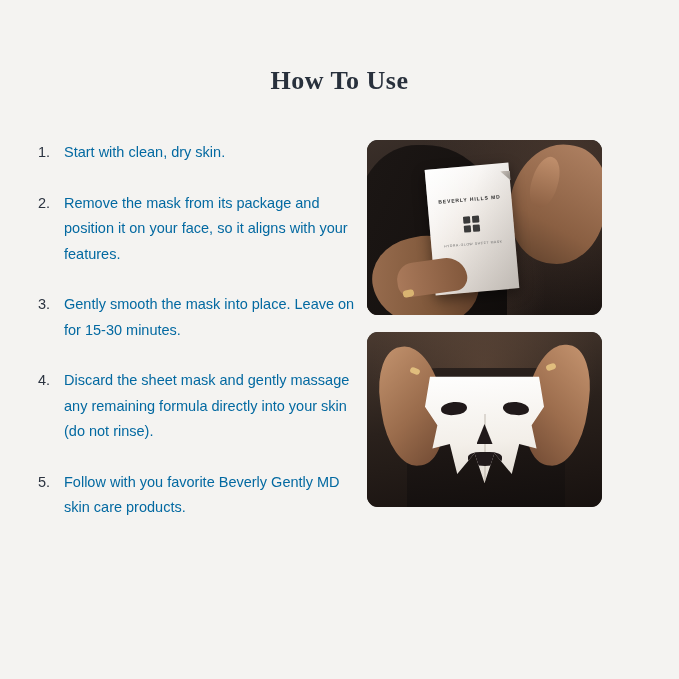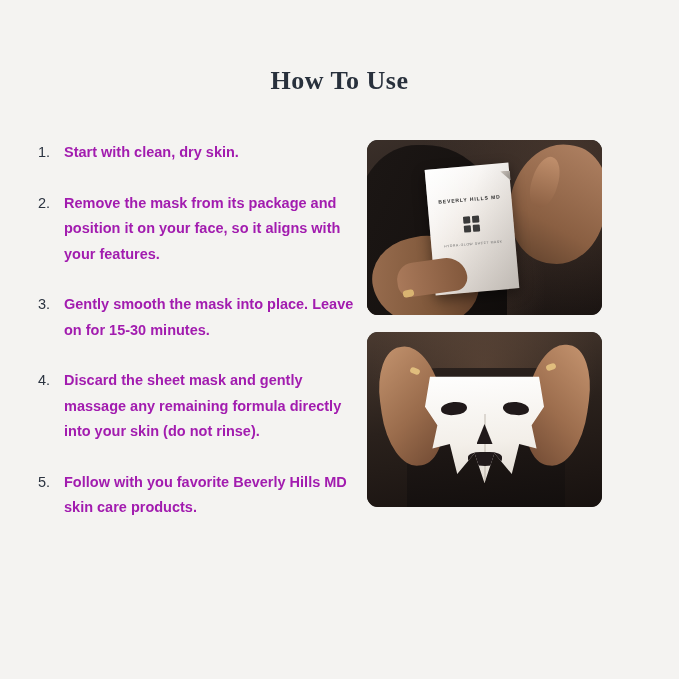--- a/index.html
+++ b/index.html
@@ -52,24 +52,23 @@
   }
   .step-num {
     width: 26px;
     flex: 0 0 26px;
     font-size: 14.5px;
     color: #2b3340;
     line-height: 25.5px;
   }
   .step-text {
     font-size: 14.5px;
-    color: #a21caf;
+    color: #0369a1;
     line-height: 25.5px;
     max-width: 300px;
-    font-weight: bold;
   }
   .photos {
     margin-left: 7px;
     display: flex;
     flex-direction: column;
     gap: 17px;
   }
   .photo {
     width: 235px;
     height: 175px;
@@ -354,21 +353,21 @@
         <div class="step-text">Gently smooth the mask into place. Leave on for 15-30 minutes.</div>
       </div>
 
       <div class="step">
         <div class="step-num">4.</div>
         <div class="step-text">Discard the sheet mask and gently massage any remaining formula directly into your skin (do not rinse).</div>
       </div>
 
       <div class="step">
         <div class="step-num">5.</div>
-        <div class="step-text">Follow with you favorite Beverly Hills MD skin care products.</div>
+        <div class="step-text">Follow with you favorite Beverly Gently MD skin care products.</div>
       </div>
 
     </div>
 
     <div class="photos">
 
       <div class="photo">
         <div class="p1-bg"></div>
         <div class="p1-shirt"></div>
         <div class="p1-arm-l"></div>

